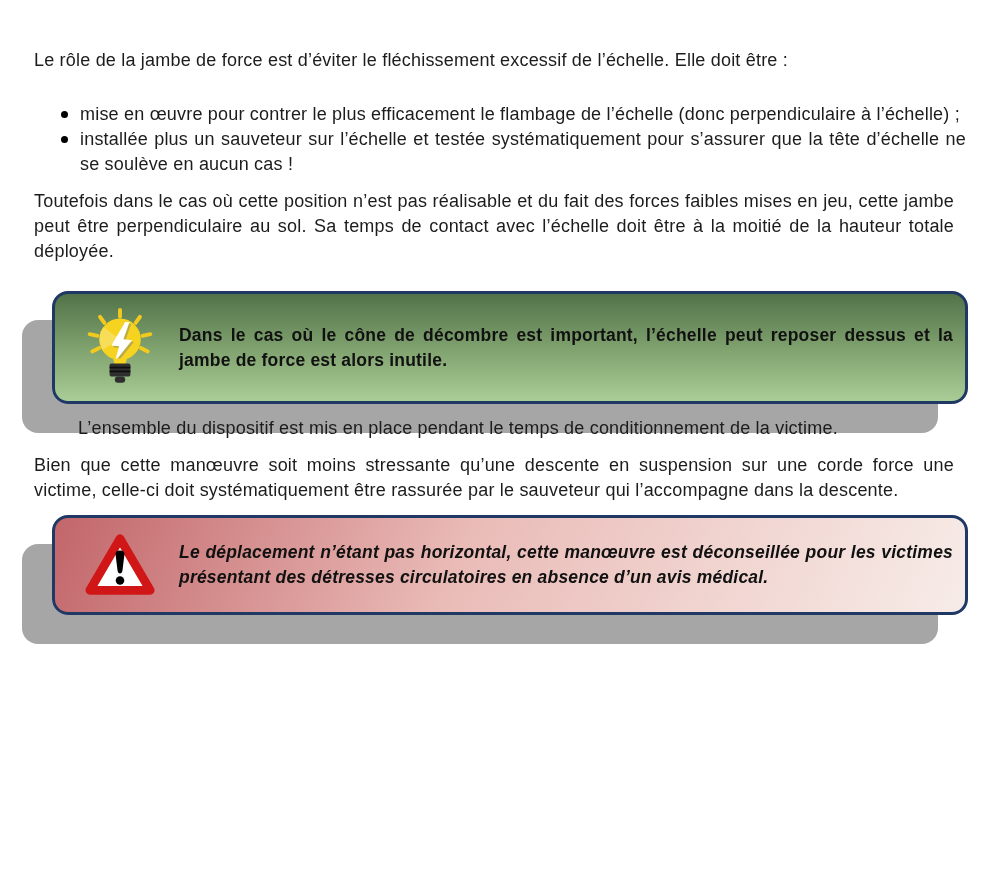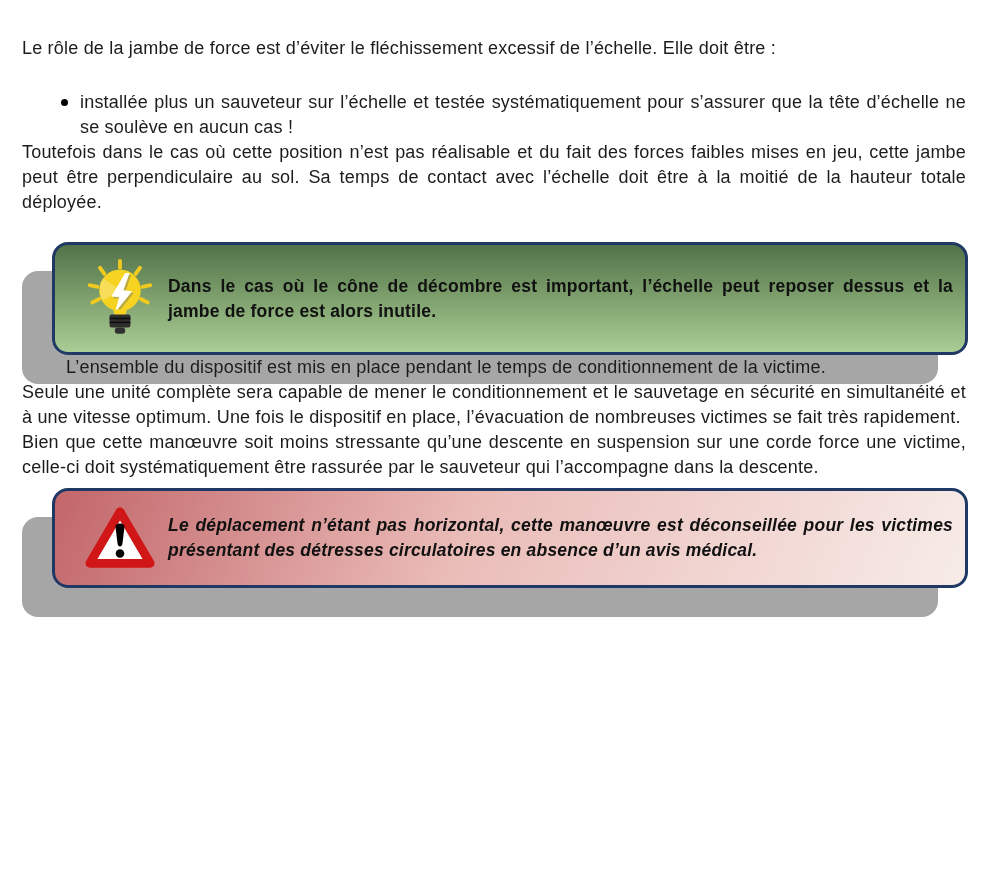--- a/index.html
+++ b/index.html
@@ -9,37 +9,37 @@
     --bulb-yellow:#f6d320; --warning-red:#d01616;
   }
   html,body{margin:0;padding:0;background:#ffffff;}
   .page{
     width:988px;height:878px;box-sizing:border-box;
     padding:0 22px;background:#fff;overflow:hidden;
     font-family:"Liberation Sans","DejaVu Sans",sans-serif;
     font-size:18px;line-height:25px;color:var(--text,#1c1c1c);
     letter-spacing:0.2px;
   }
-  p.para{margin:0;text-align:justify;}
+  p.para{margin:12px;text-align:justify;}
   .p1{padding-top:36px;}
   .p2{margin-top:22px;}
   .p3{margin-top:68px;padding-left:44px;}
   .p4{margin-top:25px;}
   .p5{margin-top:25px;}
   ul.bullets{margin:29px 0 0 0;padding:0 0 0 58px;list-style:none;}
   ul.bullets li{position:relative;text-align:justify;}
   ul.bullets .dot{
     position:absolute;left:-19px;top:9px;width:7px;height:7px;border-radius:50%;
     background:#000;display:inline-block;
   }
   .callout{
     box-sizing:border-box;margin-left:30px;width:916px;
     border:3px solid var(--navy,#1f3864);border-radius:16px;
     box-shadow:-30px 29px 0 var(--shadow-gray,#a6a6a6);
-    display:flex;align-items:center;gap:9px;
+    display:flex;align-items:center;gap:20px;
     padding:10px 12px 10px 26px;
   }
   .callout.tip{
     margin-top:27px;min-height:113px;
     background:linear-gradient(180deg,var(--tip-grad-top,#527349) 0%,var(--tip-grad-mid,#83a571) 55%,var(--tip-grad-bottom,#a9cd97) 100%);
   }
   .callout.warn{
     margin-top:8px;min-height:100px;
     background:linear-gradient(113deg,var(--warn-grad-start,#c2666a) 0%,var(--warn-grad-mid,#eabcb8) 45%,var(--warn-grad-end,#f7ece8) 100%);
     font-style:italic;
@@ -51,20 +51,24 @@
   }
 </style>
 </head>
 <body>
 
 <div class="page">
 
   <p class="para p1">Le rôle de la jambe de force est d’éviter le fléchissement excessif de l’échelle. Elle doit être :</p>
 
   <ul class="bullets">
+    <li>
+      <span class="dot"></span>
+      <span>mise en œuvre pour contrer le plus efficacement le flambage de l’échelle (donc perpendiculaire à l’échelle) ;</span>
+    </li>
     <li>
       <span class="dot"></span>
       <span>installée plus un sauveteur sur l’échelle et testée systématiquement pour s’assurer que la tête d’échelle ne se soulève en aucun cas !</span>
     </li>
   </ul>
 
   <p class="para p2">Toutefois dans le cas où cette position n’est pas réalisable et du fait des forces faibles mises en jeu, cette jambe peut être perpendiculaire au sol. Sa temps de contact avec l’échelle doit être à la moitié de la hauteur totale déployée.</p>
 
   <div class="callout tip">
     <div class="icon-wrap">
@@ -89,21 +93,20 @@
           <line x1="33" y1="75" x2="57" y2="75"></line>
         </g>
         <rect x="39" y="81" width="12" height="7" rx="3.5" fill="#2f2f2f"></rect>
       </svg>
     </div>
     <p class="callout-text">Dans le cas où le cône de décombre est important, l’échelle peut reposer dessus et la jambe de force est alors inutile.</p>
   </div>
 
   <p class="para p3">L’ensemble du dispositif est mis en place pendant le temps de conditionnement de la victime.</p>
 
-  <p class="para p4">Seule une unité complète sera capable de mener le conditionnement et le sauvetage en sécurité en simultanéité et à une vitesse optimum. Une fois le dispositif en place, l’évacuation de nombreuses victimes se fait très rapidement.</p>
 
   <p class="para p5">Bien que cette manœuvre soit moins stressante qu’une descente en suspension sur une corde force une victime, celle-ci doit systématiquement être rassurée par le sauveteur qui l’accompagne dans la descente.</p>
 
   <div class="callout warn">
     <div class="icon-wrap">
       <svg width="70" height="66" viewBox="0 0 72 66" aria-hidden="true">
         <path d="M36 6 L67 59 L5 59 Z" fill="#ffffff" stroke="#d01616" stroke-width="9" stroke-linejoin="round"></path>
         <path d="M36 18 c3 0 4.9 1.5 4.6 3.9 l-2.1 17.1 c-0.2 1.7 -1.2 2.7 -2.5 2.7 c-1.3 0 -2.3 -1 -2.5 -2.7 l-2.1 -17.1 C31.1 19.5 33 18 36 18 Z" fill="#000000"></path>
         <circle cx="36" cy="49" r="4.4" fill="#000000"></circle>
       </svg>

